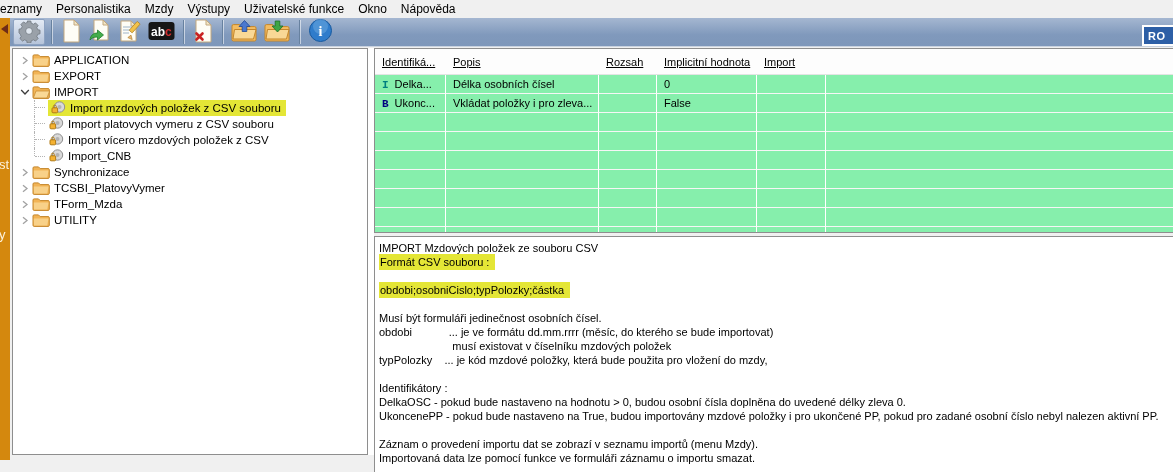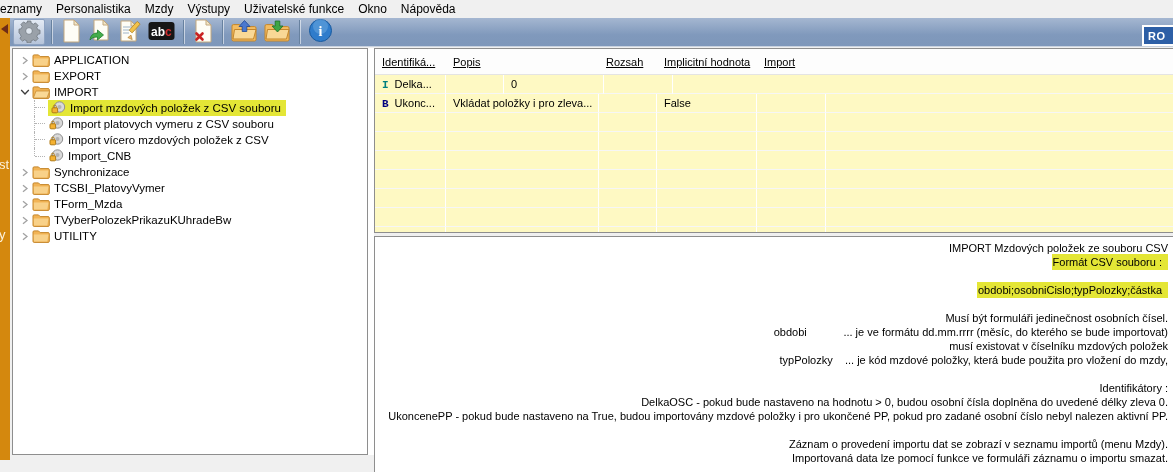--- a/index.html
+++ b/index.html
@@ -44,30 +44,30 @@
   .ticon{display:flex;align-items:center;margin:0 4px 0 1px;}
   .selwrap{display:flex;align-items:center;background:var(--hl);padding:1px 5px 1px 2px;}
   .selwrap .ticon{margin-right:4px;}
 
   
   .tpanel{position:absolute;left:374px;top:48px;width:800px;height:185px;background:#fff;
           border:1px solid #8e8e8e;border-right:none;box-sizing:border-box;overflow:hidden;}
   .thead{display:flex;height:26px;align-items:center;background:#fdfdfd;border-bottom:1px solid #e4e4e4;box-sizing:border-box;text-decoration:underline;}
   .th{font-size:11px;color:#000;padding-left:7px;white-space:nowrap;overflow:hidden;box-sizing:border-box;flex:0 0 auto;}
   .trow{display:flex;height:19px;}
-  .td{box-sizing:border-box;background:#fef9c3;border-right:1px solid #fff;border-bottom:1px solid #f6f6f6;
+  .td{box-sizing:border-box;background:#86efac;border-right:1px solid #fff;border-bottom:1px solid #f6f6f6;
       font-size:11px;line-height:18px;padding-left:7px;white-space:nowrap;overflow:hidden;flex:0 0 auto;}
   .td.fill,.th.fill{flex:1 1 auto;border-right:none;}
   .typeletter{font-family:"Liberation Mono",monospace;font-weight:bold;margin-right:6px;}
 
   
   .dpanel{position:absolute;left:374px;top:236px;width:800px;height:240px;background:#fff;
           border:1px solid #8e8e8e;border-right:none;box-sizing:border-box;padding:4px 6px 0 4px;
           font-size:11px;line-height:14px;color:#000;}
-  .dline{height:14px;white-space:pre;overflow:visible;text-align:right;}
+  .dline{height:14px;white-space:pre;overflow:visible;}
   .dline .hl{background:var(--hl);padding:2px 6px 2px 1px;}
 </style>
 </head>
 <body>
 
 <div id="app">
   <div class="menubar">
       <span class="menu-item">eznamy</span>
       <span class="menu-item">Personalistika</span>
       <span class="menu-item">Mzdy</span>
@@ -296,51 +296,38 @@
           <svg width="8" height="9" viewBox="0 0 8 9">
             <path d="M2 1.2l4 3.3-4 3.3" fill="none" stroke="#a2a2a2" stroke-width="1.3"></path>
           </svg>
         </span>
         <span class="ticon">
           <svg width="18" height="14" viewBox="0 0 18 14">
             <path d="M1 3c0-.7.4-1.1 1.1-1.1h4.4l1.7 1.7h8c.7 0 1.1.4 1.1 1.1v7.6c0 .7-.4 1.1-1.1 1.1H2.1c-.7 0-1.1-.4-1.1-1.1z" fill="#f2b456" stroke="#c4862b"></path>
             <path d="M1.8 5.6h14.7l-1.3 7H2z" fill="#f8d189"></path>
           </svg>
         </span>
-        <span>TVyberPolozekPrikazuKUhradeBw</span>
-      </div>
-      <div class="tree-row l0">
-        <span class="chev">
-          <svg width="8" height="9" viewBox="0 0 8 9">
-            <path d="M2 1.2l4 3.3-4 3.3" fill="none" stroke="#a2a2a2" stroke-width="1.3"></path>
-          </svg>
-        </span>
-        <span class="ticon">
-          <svg width="18" height="14" viewBox="0 0 18 14">
-            <path d="M1 3c0-.7.4-1.1 1.1-1.1h4.4l1.7 1.7h8c.7 0 1.1.4 1.1 1.1v7.6c0 .7-.4 1.1-1.1 1.1H2.1c-.7 0-1.1-.4-1.1-1.1z" fill="#f2b456" stroke="#c4862b"></path>
-            <path d="M1.8 5.6h14.7l-1.3 7H2z" fill="#f8d189"></path>
-          </svg>
-        </span>
         <span>UTILITY</span>
       </div>
     </div>
   <div class="gap"></div>
 
   <div class="tpanel">
     <div class="thead">
         <div class="th" style="width: 71px;">Identifiká...</div>
         <div class="th" style="width: 153px;">Popis</div>
         <div class="th" style="width: 58px;">Rozsah</div>
         <div class="th" style="width: 100px;">Implicitní hodnota</div>
         <div class="th" style="width: 69px;">Import</div>
         <div class="th fill"></div>
       </div>
     <div>
         <div class="trow">
           <div class="td" style="width: 71px;"><span class="typeletter" style="color: rgb(0, 128, 128);">I</span><span>Delka...</span></div>
+          <div class="td" style="width: 153px;">Délka osobních čísel</div>
           <div class="td" style="width: 58px;"></div>
           <div class="td" style="width: 100px;">0</div>
           <div class="td" style="width: 69px;"></div>
           <div class="td fill"></div>
         </div>
         <div class="trow">
           <div class="td" style="width: 71px;"><span class="typeletter" style="color: rgb(0, 0, 128);">B</span><span>Ukonc...</span></div>
           <div class="td" style="width: 153px;">Vkládat položky i pro zleva...</div>
           <div class="td" style="width: 58px;"></div>
           <div class="td" style="width: 100px;">False</div>

